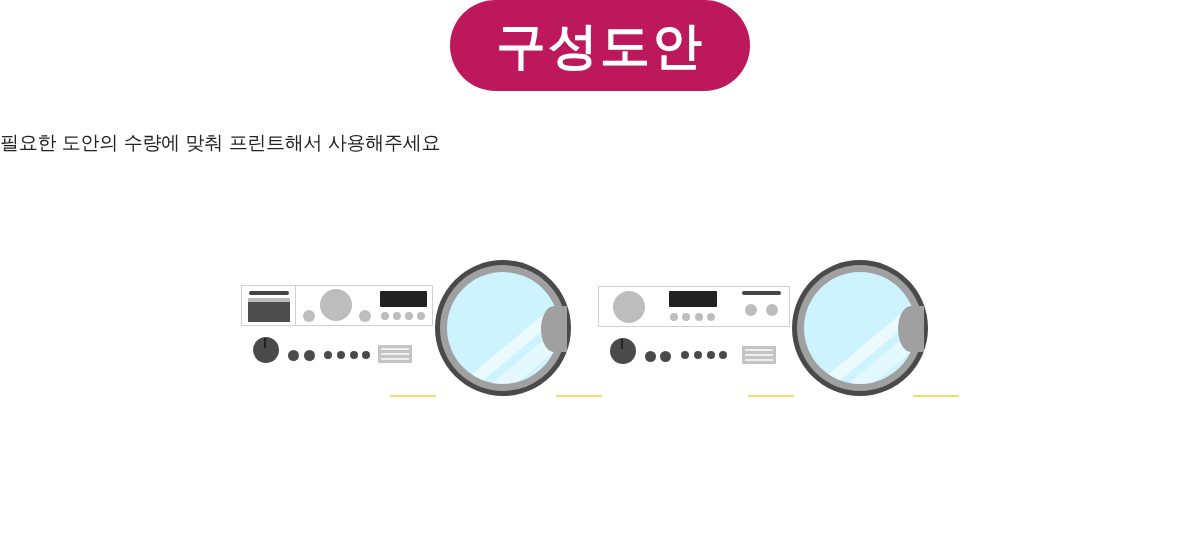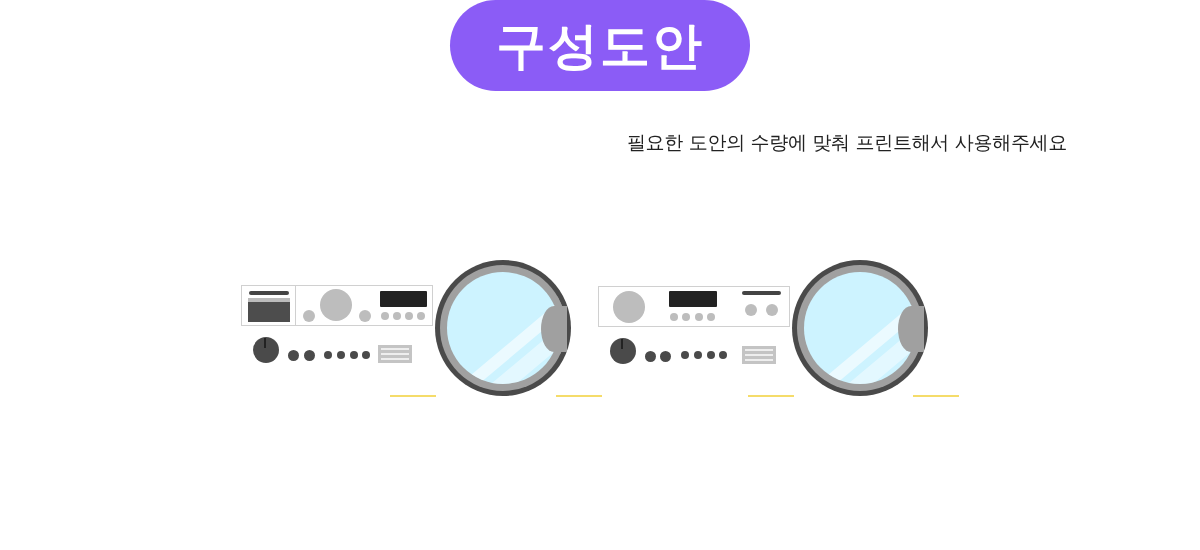--- a/index.html
+++ b/index.html
@@ -1,21 +1,21 @@
 <!DOCTYPE html>
 <html><head>
 <meta charset="utf-8">
 <style>
   * { margin:0; padding:0; box-sizing:border-box; }
   body { width:1200px; height:550px; background:#ffffff; position:relative; overflow:hidden;
          font-family:"DejaVu Sans", sans-serif; }
   .title-pill { position:absolute; left:450px; top:0; width:300px; height:91px; border-radius:46px;
-                background:#8b5cf6; display:flex; align-items:center; justify-content:center; }
+                background:#be185d; display:flex; align-items:center; justify-content:center; }
   .title-text { color:#fff; font-weight:bold; font-size:50px; letter-spacing:2px; line-height:1; }
-  .subtitle { position:absolute; left:0; width:1067px; top:130px; text-align:right;
+  .subtitle { position:absolute; left:0; width:1067px; top:130px; text-align:left;
               font-size:19px; color:#222; letter-spacing:-0.3px; }
   .abs { position:absolute; }
   .panel { position:absolute; border:1px solid #d0d0d0; background:#fff; }
   .dot { position:absolute; border-radius:50%; }
   .porthole { position:absolute; width:136px; height:136px; border-radius:50%; background:#4a4a4a; }
   .porthole .ring { position:absolute; left:5px; top:5px; width:126px; height:126px; border-radius:50%; background:#a0a0a0; overflow:hidden; }
   .porthole .glass { position:absolute; left:7px; top:7px; width:112px; height:112px; border-radius:50%; background:#cdf3ff; overflow:hidden; }
   .porthole .hinge { position:absolute; right:-30px; top:30px; width:60px; height:60px; border-radius:50%; background:#a0a0a0; }
   .porthole .shine1 { position:absolute; left:-10px; top:62px; width:170px; height:12px; background:rgba(255,255,255,0.6); transform:rotate(-40deg); }
   .porthole .shine2 { position:absolute; left:0px; top:80px; width:170px; height:16px; background:rgba(255,255,255,0.45); transform:rotate(-40deg); }

